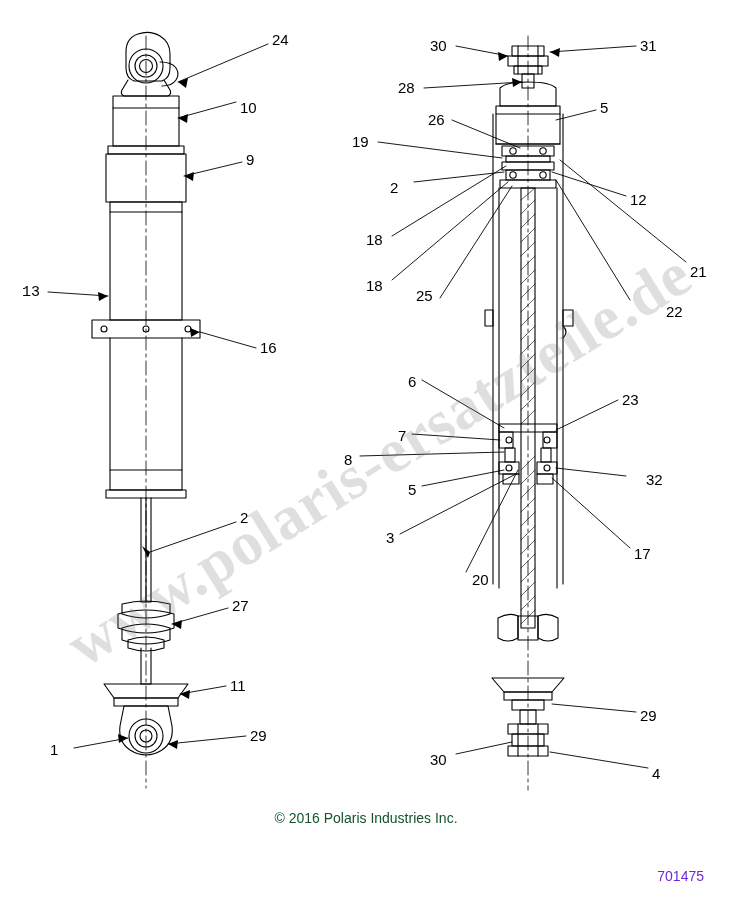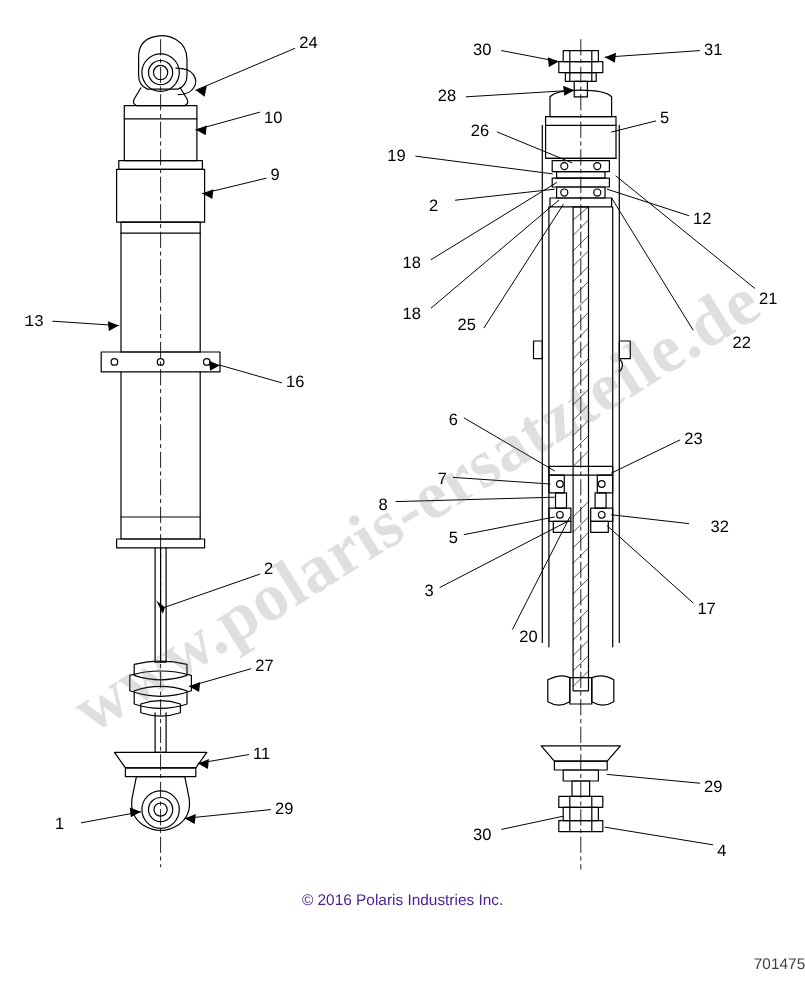--- a/index.html
+++ b/index.html
@@ -32,31 +32,32 @@
     white-space: nowrap;
     line-height: 1;
   }
   #copyright {
     position: absolute;
     left: 0;
     top: 810px;
     width: 732px;
     text-align: center;
     font-size: 14px;
-    color: #4c1d95;
+    color: #14532d;
   }
   #part-number {
     position: absolute;
     left: 0;
     top: 868px;
     width: 732px;
     text-align: right;
+    padding-right: 28px;
     box-sizing: border-box;
     font-size: 14px;
-    color: #404040;
+    color: #6d28d9;
   }
   #watermark {
     position: absolute;
     left: 0;
     top: 0;
     width: 732px;
     height: 902px;
     pointer-events: none;
   }
   #watermark-text {

